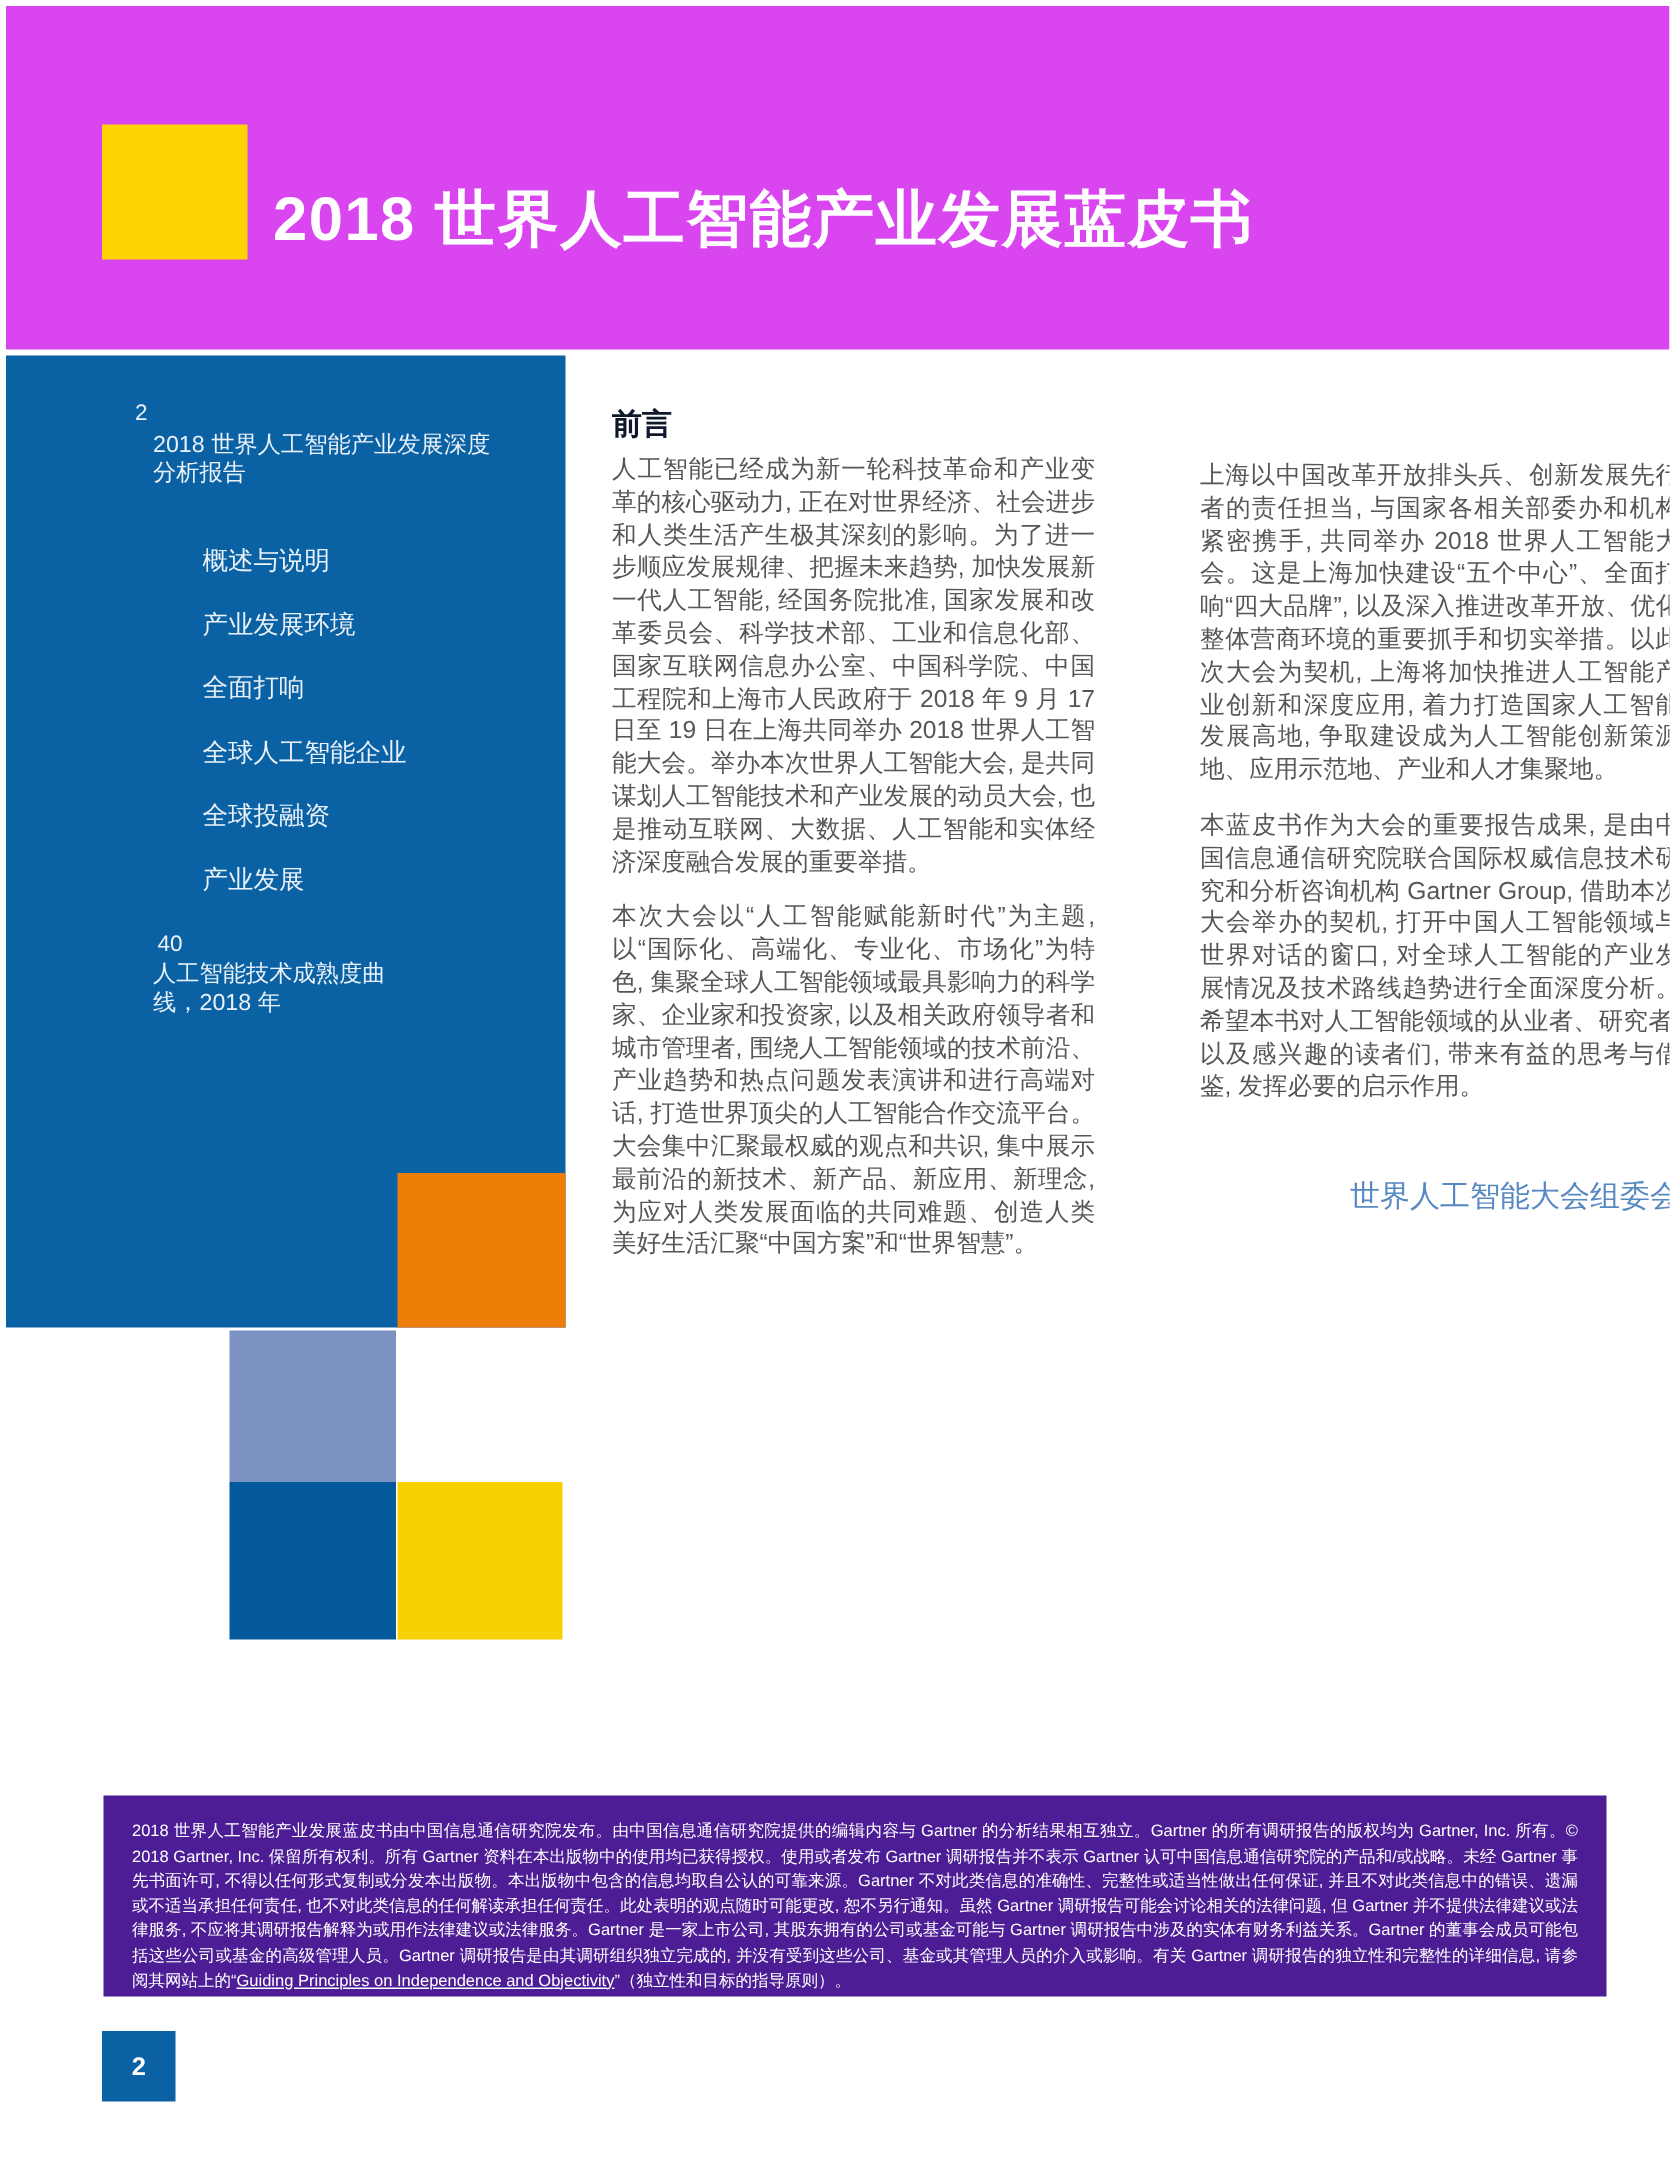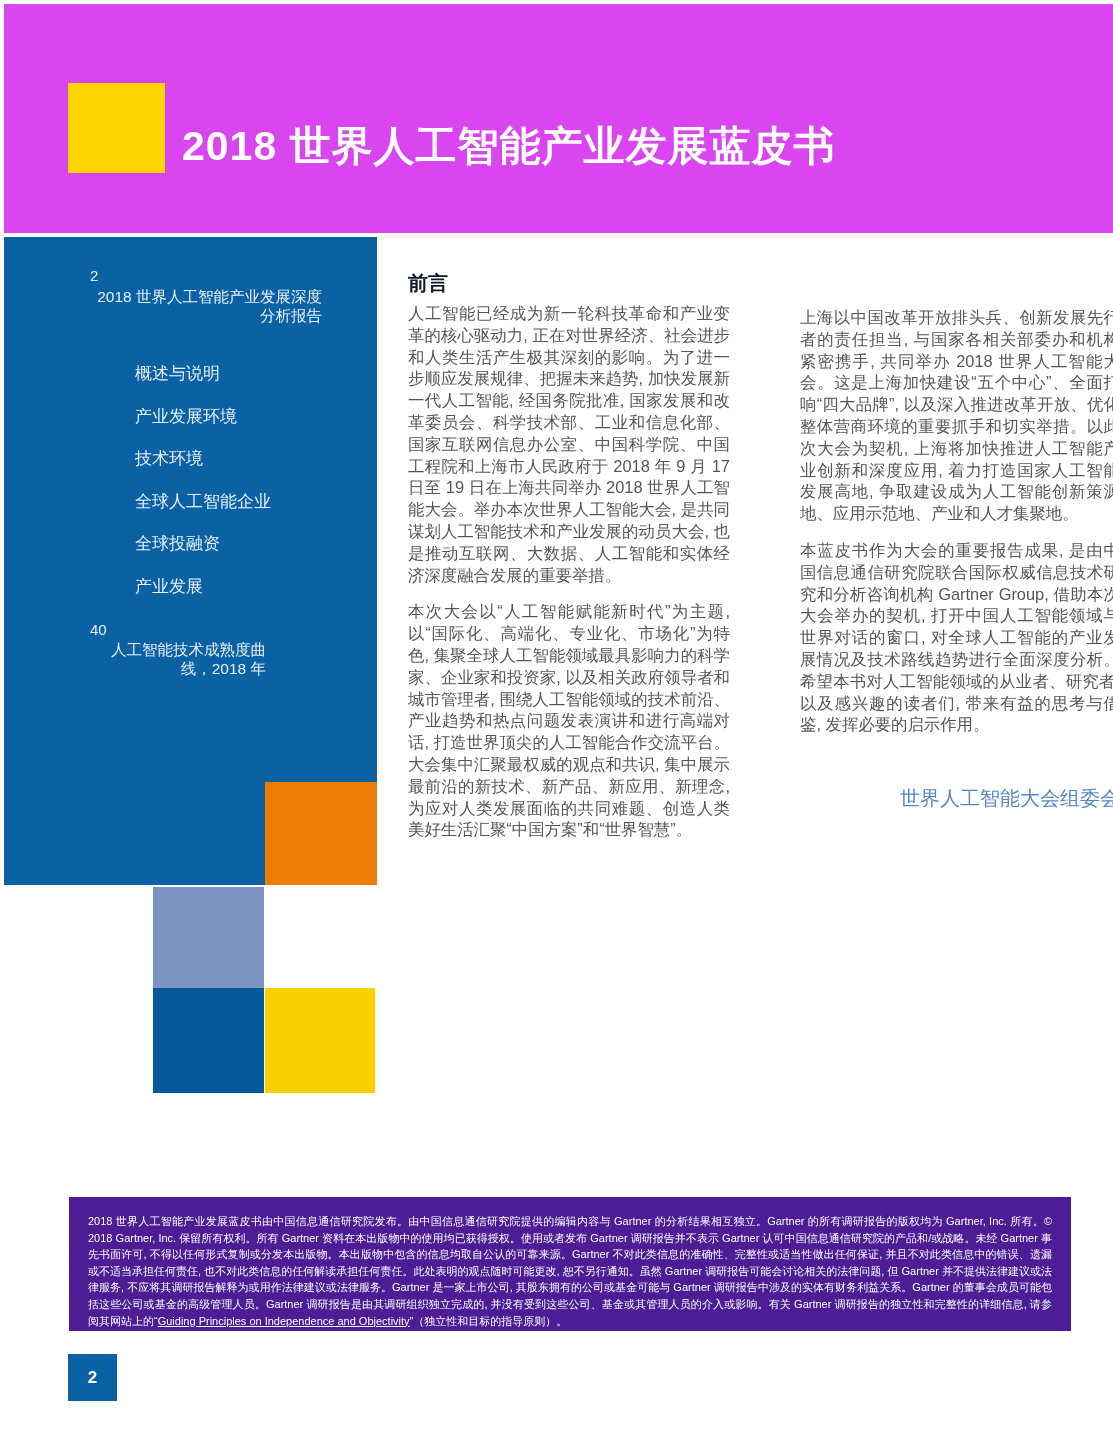--- a/index.html
+++ b/index.html
@@ -12,22 +12,22 @@
   .header{position:absolute;left:4px;top:4px;right:0;height:229px;background:#d946ef;}
   .header-square{position:absolute;left:64px;top:79px;width:97px;height:90px;background:#ffd400;}
   .report-title{
     position:absolute;left:178px;top:116px;margin:0;
     color:#ffffff;font-size:41px;font-weight:700;letter-spacing:1px;line-height:52px;white-space:nowrap;
   }
   
   .sidebar{position:absolute;left:4px;top:237px;width:373px;height:648px;background:#0a61a4;color:#e9f1f9;}
   .toc-page{position:absolute;left:86px;font-size:15px;line-height:17px;}
   .toc-page.p1{top:30px;}
-  .toc-page.p2{top:384px;}
-  .toc-title{position:absolute;left:86px;font-size:15.5px;line-height:18.5px;text-align:right;}
+  .toc-page.p2{top:384px;margin-left:15px;}
+  .toc-title{position:absolute;left:98px;font-size:15.5px;line-height:18.5px;}
   .toc-title.t1{top:51px;width:232px;}
   .toc-title.t2{top:404px;width:176px;}
   .toc-items{position:absolute;left:131px;top:128px;}
   .toc-item{font-size:17px;line-height:17px;margin-bottom:25.5px;cursor:pointer;}
   
   .sq{position:absolute;}
   .sq-orange{left:265px;top:782px;width:112px;height:103px;background:#ee7d07;}
   .sq-periwinkle{left:153px;top:887px;width:111px;height:101px;background:#7b92c3;}
   .sq-blue{left:153px;top:988px;width:111px;height:105px;background:#04589c;}
   .sq-yellow{left:265px;top:988px;width:110px;height:105px;background:#f8d200;}
@@ -59,21 +59,21 @@
   <h1 class="report-title">2018 世界人工智能产业发展蓝皮书</h1>
 </div>
 
 <div class="sidebar">
   <div class="toc-page p1">2</div>
   <div class="toc-title t1">2018 世界人工智能产业发展深度分析报告</div>
 
   <div class="toc-items">
     <div class="toc-item">概述与说明</div>
     <div class="toc-item">产业发展环境</div>
-    <div class="toc-item">技术环境</div>
+    <div class="toc-item">全面打响</div>
     <div class="toc-item">全球人工智能企业</div>
     <div class="toc-item">全球投融资</div>
     <div class="toc-item">产业发展</div>
   </div>
 
   <div class="toc-page p2">40</div>
   <div class="toc-title t2">人工智能技术成熟度曲线，2018 年</div>
 </div>
 
 <div class="sq sq-orange"></div>

